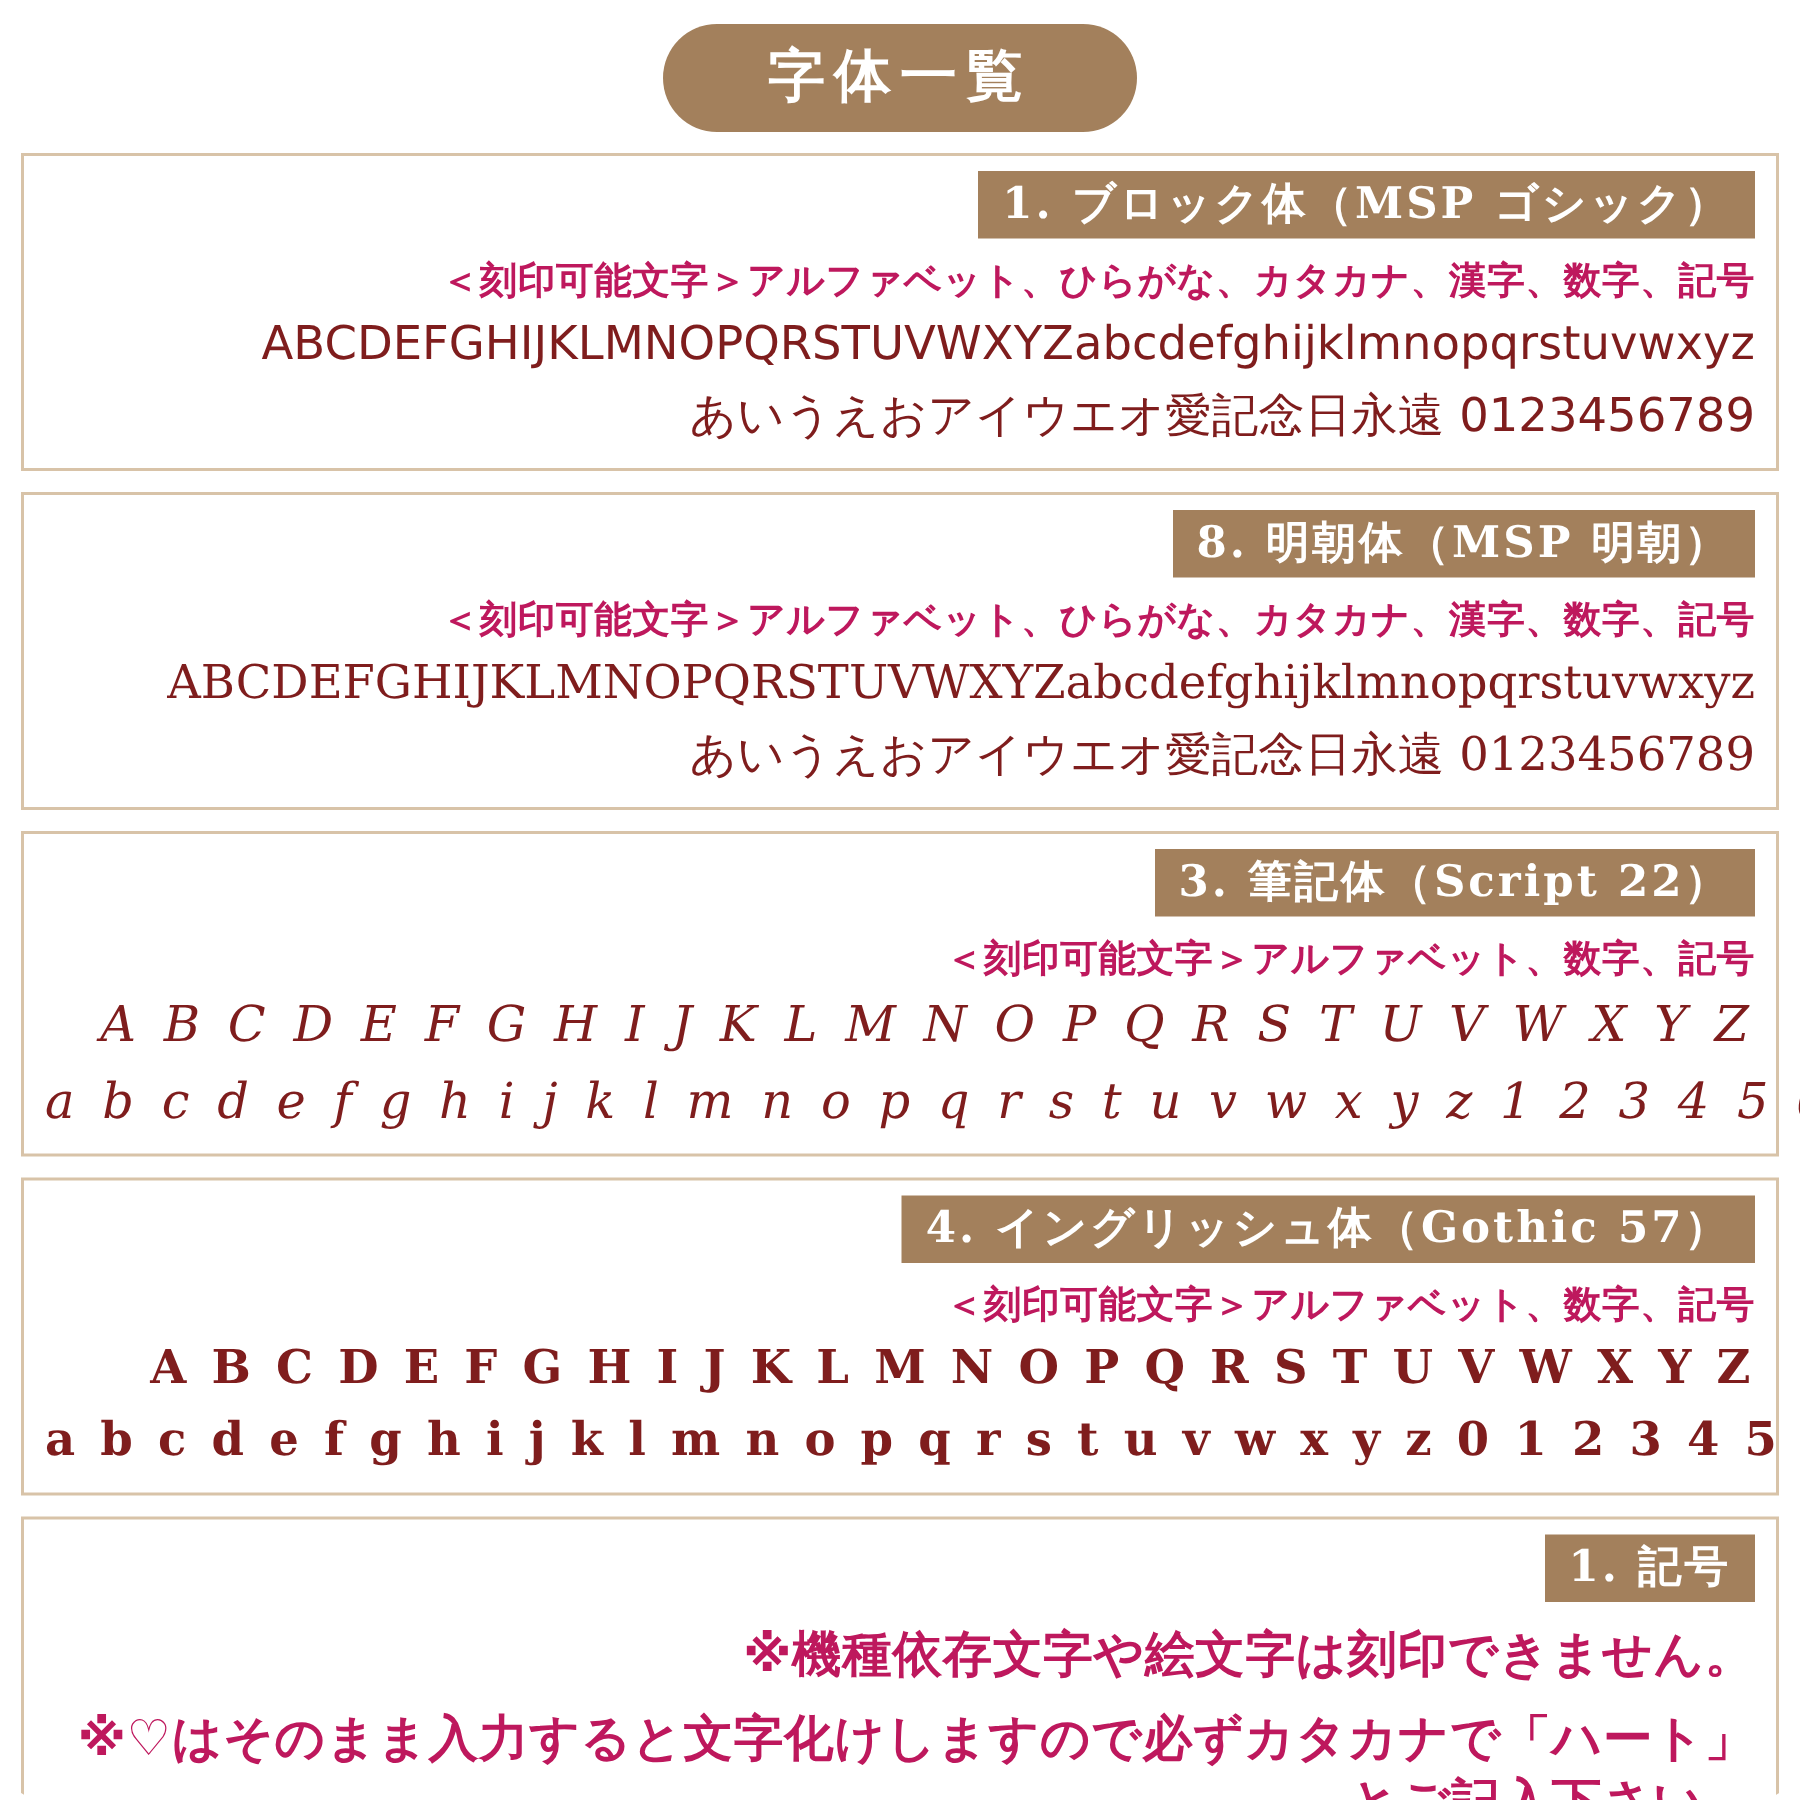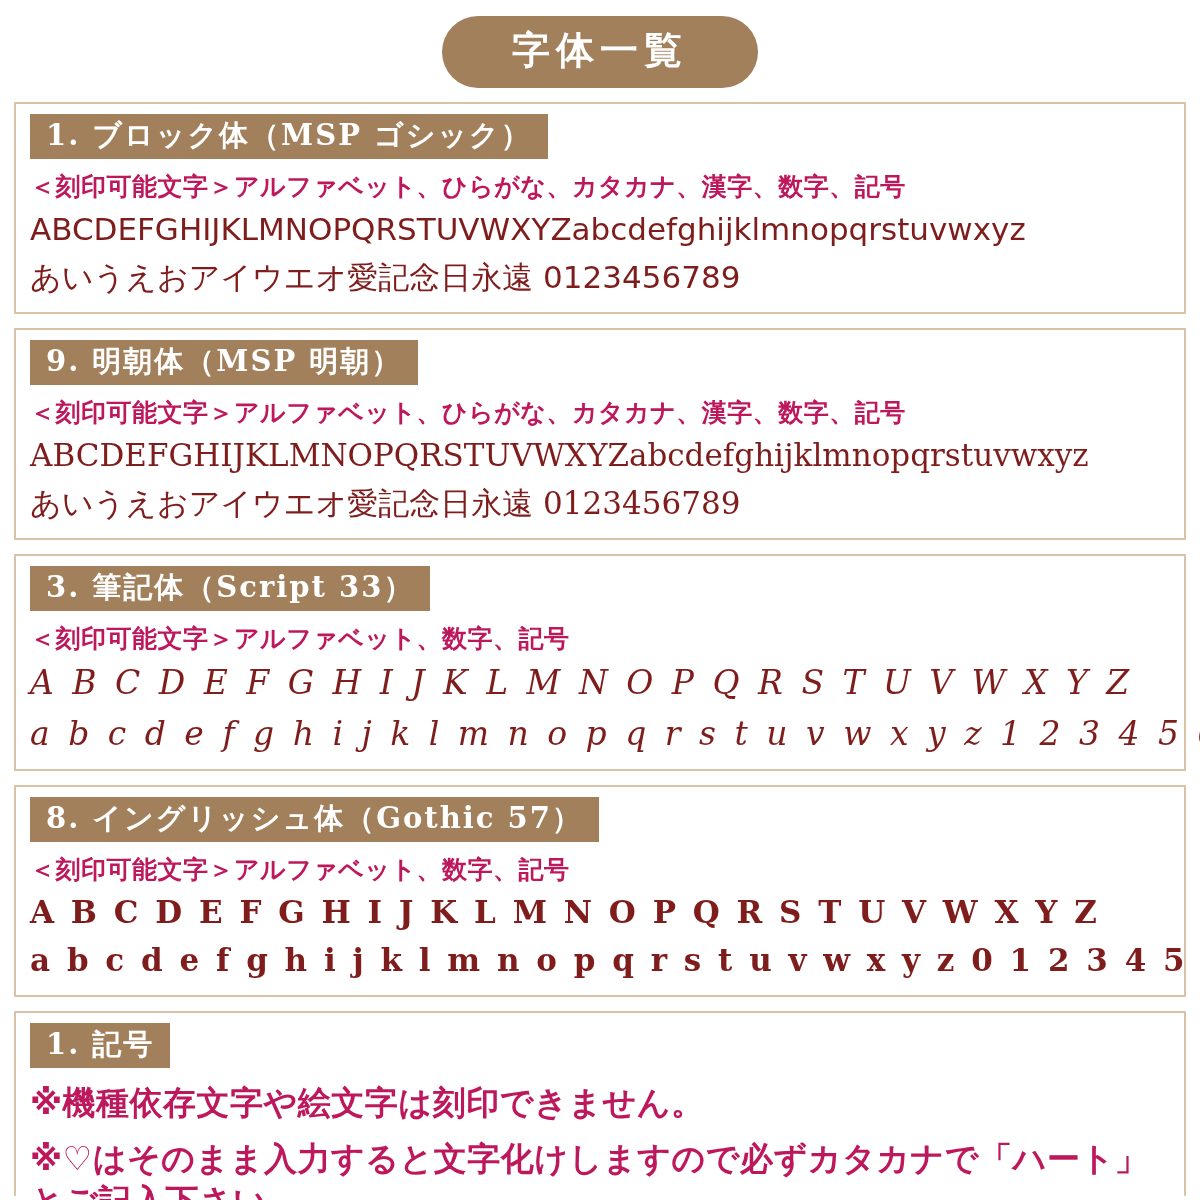--- a/index.html
+++ b/index.html
@@ -35,20 +35,21 @@
     line-height: 1.1;
     font-family: "DejaVu Sans", "Liberation Sans", sans-serif;
   }
 
   
   .section {
     margin: 14px 14px 0 14px;
     border: 2px solid #d8c3a8;
     padding: 10px 14px 14px 14px;
     background: #ffffff;
+    text-align: right;
   }
   .sec-head {
     display: inline-block;
     background: #a3805c;
     color: #ffffff;
     font-size: 29px;
     font-weight: bold;
     padding: 5px 16px 7px 16px;
     letter-spacing: 2px;
     line-height: 1.15;
@@ -96,35 +97,35 @@
   </div>
 
   <div class="section">
     <div class="sec-head">1. ブロック体（MSP ゴシック）</div>
     <div class="note">＜刻印可能文字＞アルファベット、ひらがな、カタカナ、漢字、数字、記号</div>
     <div class="sample s-block">ABCDEFGHIJKLMNOPQRSTUVWXYZabcdefghijklmnopqrstuvwxyz</div>
     <div class="sample s-block">あいうえおアイウエオ愛記念日永遠 0123456789</div>
   </div>
 
   <div class="section">
-    <div class="sec-head">9. 明朝体（MSP 明朝）</div>
+    <div class="sec-head">8. 明朝体（MSP 明朝）</div>
     <div class="note">＜刻印可能文字＞アルファベット、ひらがな、カタカナ、漢字、数字、記号</div>
     <div class="sample s-mincho">ABCDEFGHIJKLMNOPQRSTUVWXYZabcdefghijklmnopqrstuvwxyz</div>
     <div class="sample s-mincho">あいうえおアイウエオ愛記念日永遠 0123456789</div>
   </div>
 
   <div class="section">
-    <div class="sec-head">3. 筆記体（Script 33）</div>
+    <div class="sec-head">3. 筆記体（Script 22）</div>
     <div class="note">＜刻印可能文字＞アルファベット、数字、記号</div>
     <div class="sample s-script">A B C D E F G H I J K L M N O P Q R S T U V W X Y Z</div>
     <div class="sample s-script">a b c d e f g h i j k l m n o p q r s t u v w x y z   1 2 3 4 5 6 7 8 9</div>
   </div>
 
   <div class="section">
-    <div class="sec-head">8. イングリッシュ体（Gothic 57）</div>
+    <div class="sec-head">4. イングリッシュ体（Gothic 57）</div>
     <div class="note">＜刻印可能文字＞アルファベット、数字、記号</div>
     <div class="sample s-gothic">A B C D E F G H I J K L M N O P Q R S T U V W X Y Z</div>
     <div class="sample s-gothic">a b c d e f g h i j k l m n o p q r s t u v w x y z   0 1 2 3 4 5 6 7 8 9</div>
   </div>
 
   <div class="section sec-5">
     <div class="sec-head">1. 記号</div>
     <div class="note">※機種依存文字や絵文字は刻印できません。</div>
     <div class="note">※♡はそのまま入力すると文字化けしますので必ずカタカナで「ハート」とご記入下さい。</div>
     <div class="symbols">♡ ☆ ♪ ∞ ／ － ，．・ ～</div>

